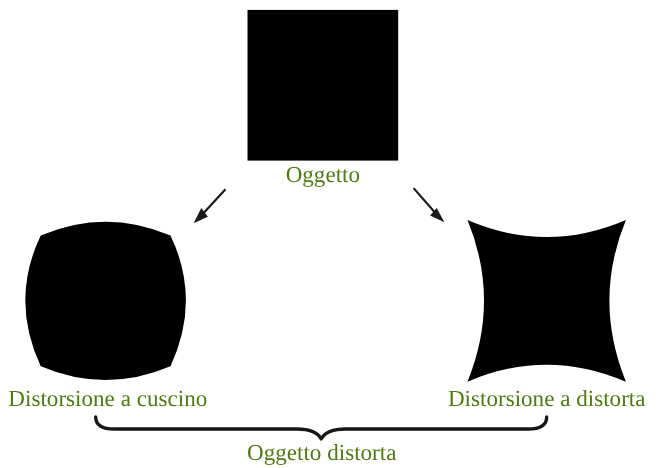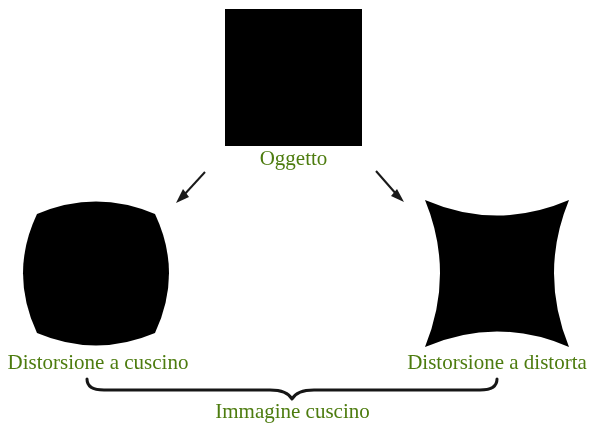--- a/index.html
+++ b/index.html
@@ -77,15 +77,15 @@
 
     <path class="brace-path" d="M 87,379 C 87,386 92,390 104,390 L 270,390 Q 287,390 292,399 Q 297,390 314,390 L 480,390 C 492,390 497,386 497,379"></path>
   </svg>
 
   <div class="label label-object">Oggetto</div>
 
   <div class="label label-barrel">Distorsione a cuscino</div>
 
   <div class="label label-pincushion">Distorsione a distorta</div>
 
-  <div class="label label-distorted">Immagine cuscino</div>
+  <div class="label label-distorted">Oggetto distorta</div>
 
 </div>
 
 </body></html>

